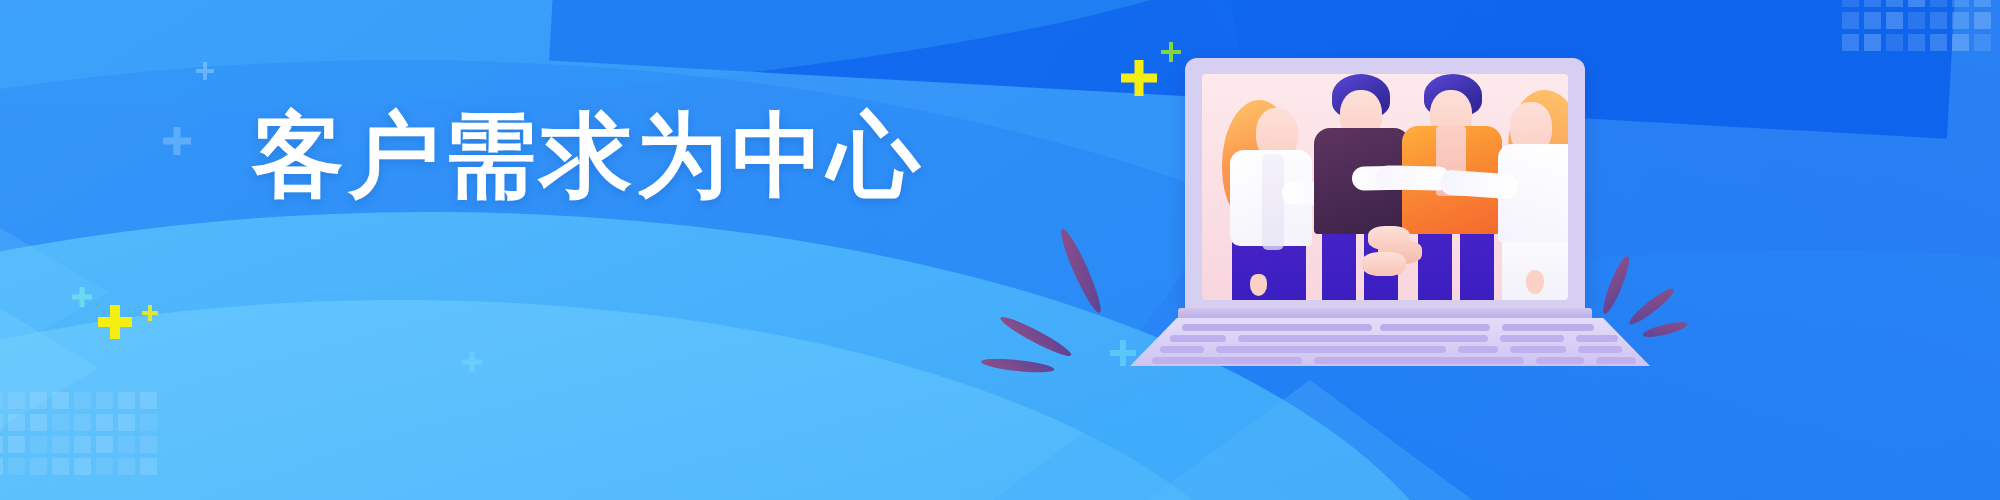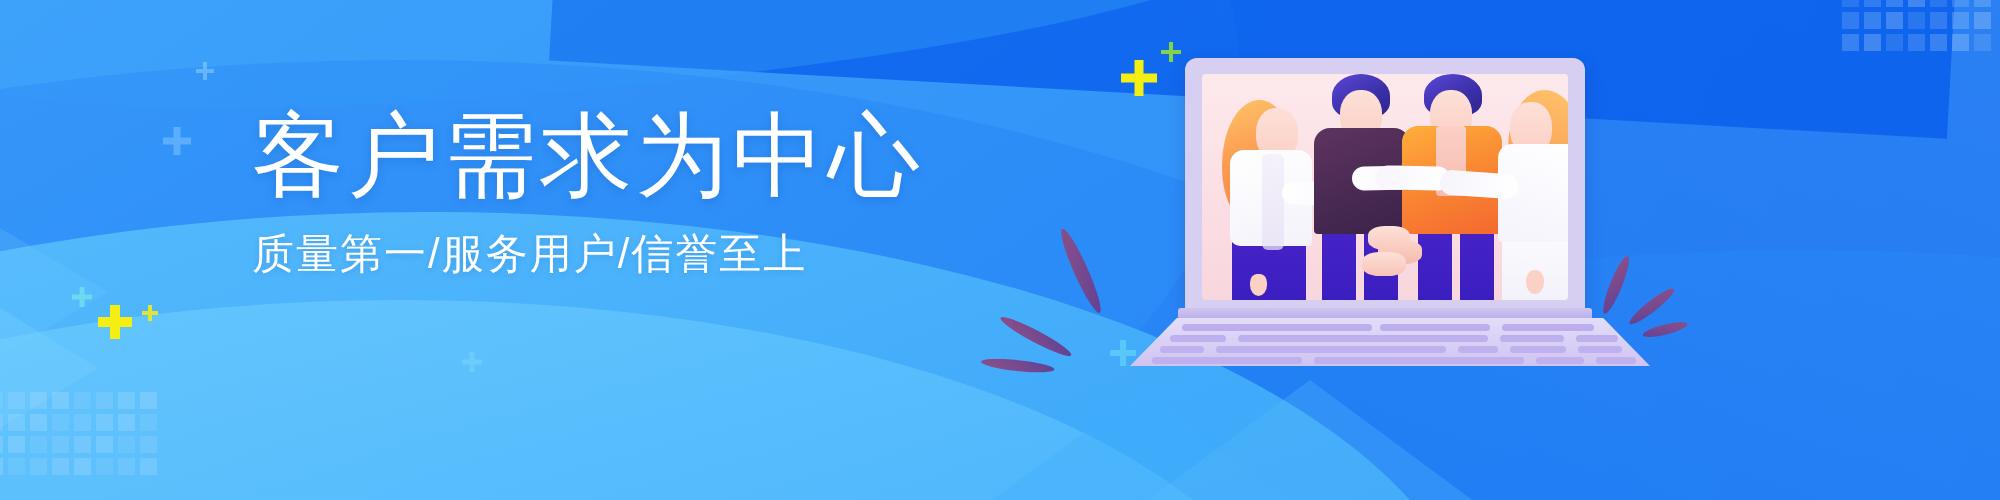--- a/index.html
+++ b/index.html
@@ -149,21 +149,21 @@
 
   
   .copy{
     position:absolute;
     left:252px; top:108px;
     width:560px;
   }
   .headline{
     font-size:92px;
     line-height:1.04;
-    font-weight:400;
+    font-weight:700;
     color:#ffffff;
     letter-spacing:4px;
     white-space:nowrap;
     text-shadow:0 3px 10px rgba(8,60,150,.22);
     font-family:"Liberation Sans","DejaVu Sans",sans-serif;
   }
   .subline{
     margin-top:22px;
     font-size:42px;
     font-weight:500;
@@ -323,21 +323,20 @@
       <div class="plus" style="left: 72px; top: 287px; width: 20px; height: 20px; color: rgb(111, 224, 238); opacity: 0.85; --t: 5px;"></div>
       <div class="plus" style="left: 142px; top: 305px; width: 16px; height: 16px; color: rgb(230, 232, 42); opacity: 0.95; --t: 4px;"></div>
       <div class="plus" style="left: 1110px; top: 340px; width: 26px; height: 26px; color: rgb(95, 208, 248); opacity: 0.8; --t: 6px;"></div>
       <div class="plus" style="left: 196px; top: 62px; width: 18px; height: 18px; color: rgb(154, 212, 255); opacity: 0.5; --t: 4px;"></div>
       <div class="plus" style="left: 163px; top: 127px; width: 28px; height: 28px; color: rgb(143, 205, 255); opacity: 0.45; --t: 7px;"></div>
       <div class="plus" style="left: 462px; top: 352px; width: 20px; height: 20px; color: rgb(121, 215, 251); opacity: 0.55; --t: 5px;"></div>
     </div>
 
   <div class="copy">
     <div class="headline">客户需求为中心</div>
-    <div class="subline">质量第一/服务用户/信誉至上</div>
   </div>
 
   <div class="illus">
 
     <div class="leaf" style="left:-38px;top:160px;width:14px;height:92px;transform:rotate(-24deg);"></div>
     <div class="leaf" style="left:-68px;top:212px;width:12px;height:80px;transform:rotate(-62deg);"></div>
     <div class="leaf" style="left:-86px;top:232px;width:11px;height:74px;transform:rotate(-84deg);"></div>
 
     <div class="laptop-lid">
       <div class="laptop-screen">

